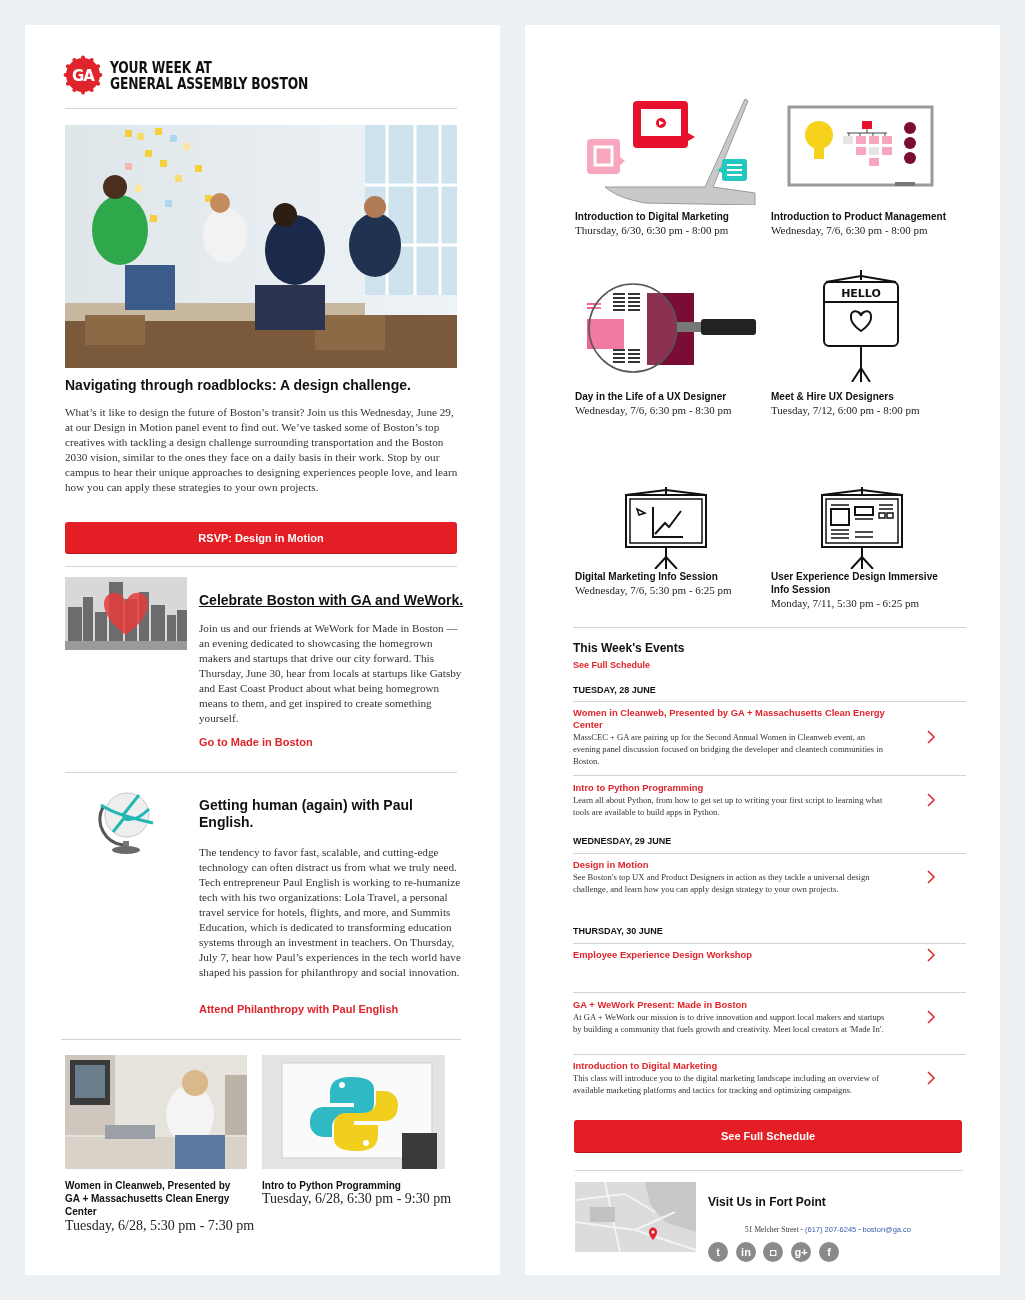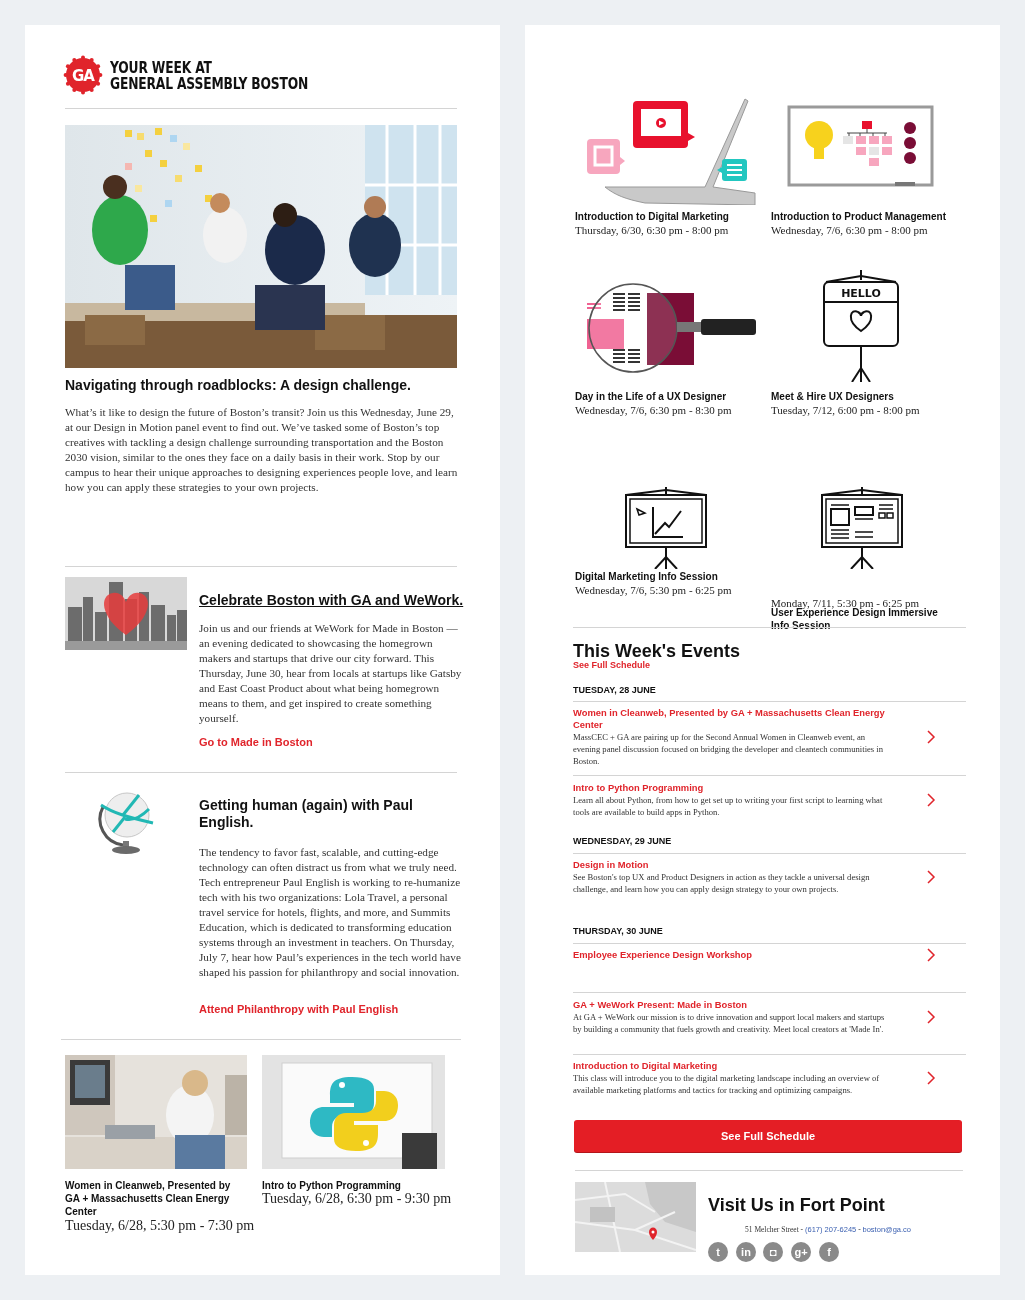--- a/index.html
+++ b/index.html
@@ -49,21 +49,21 @@
 
   .thumb { position: absolute; overflow: hidden; }
   .caption-title { position: absolute; font-weight: bold; font-size: 10px; line-height: 13px; color: #111; }
   .caption-date { position: absolute; font-family: "Liberation Serif", serif; font-size: 14px; line-height: 14px; color: #222; }
 
   
   .illus { position: absolute; }
   .ev-title { position: absolute; font-weight: bold; font-size: 10px; line-height: 13px; color: #111; width: 190px; }
   .ev-date { position: absolute; font-family: "Liberation Serif", serif; font-size: 11px; line-height: 14px; color: #222; }
 
-  .sec-title { position: absolute; font-weight: bold; font-size: 18px; color: #111; }
+  .sec-title { position: absolute; font-weight: bold; font-size: 12px; color: #111; }
   .day-head { position: absolute; font-weight: bold; font-size: 9px; color: #111; }
   .ev-row { position: absolute; left: 48px; width: 393px; }
   .ev-row .t { font-weight: bold; font-size: 9.4px; line-height: 12px; color: #e0242b; width: 320px; }
   .ev-row .d { font-family: "Liberation Serif", serif; font-size: 8.6px; line-height: 12px; color: #333; width: 320px; }
   .ev-row .chev { position: absolute; right: 30px; top: 50%; margin-top: -8px; width: 10px; height: 16px; }
 
   .social { position: absolute; width: 20px; height: 20px; border-radius: 50%; background: #8a8a8a; color: #fff;
     font-weight: bold; font-size: 11px; display: flex; align-items: center; justify-content: center; }
   .contact { position: absolute; font-size: 7.5px; color: #333; }
   .contact .lnk { color: #3a5fb0; font-family: "Liberation Sans", sans-serif; }
@@ -149,20 +149,21 @@
         <circle cx="220" cy="90" r="12" fill="#2d1e14"></circle>
         <ellipse cx="310" cy="120" rx="26" ry="32" fill="#1f3250"></ellipse>
         <circle cx="310" cy="82" r="11" fill="#b07b55"></circle>
         <rect x="60" y="140" width="50" height="45" fill="#3b5b8a"></rect>
         <rect x="190" y="160" width="70" height="45" fill="#2a3450"></rect>
       </svg>
     </div>
 
     <div class="h1" style="left:40px; top:352px;">Navigating through roadblocks: A design challenge.</div>
     <div class="body-text" style="left:40px; top:380px; width:395px;">What’s it like to design the future of Boston’s transit? Join us this Wednesday, June 29, at our Design in Motion panel event to find out. We’ve tasked some of Boston’s top creatives with tackling a design challenge surrounding transportation and the Boston 2030 vision, similar to the ones they face on a daily basis in their work. Stop by our campus to hear their unique approaches to designing experiences people love, and learn how you can apply these strategies to your own projects.</div>
+    <div class="btn" style="left:40px; top:497px; width:392px; height:31px;">RSVP: Design in Motion</div>
 
     <div class="divider" style="left:40px; top:541px; width:392px;"></div>
 
     <div class="thumb" style="left:40px; top:552px; width:122px; height:73px;">
       <svg width="122" height="73" viewBox="0 0 122 73">
         <rect width="122" height="73" fill="#d8d8d8"></rect>
         <g fill="#6c6c6c">
           <rect x="3" y="30" width="14" height="38"></rect>
             <rect x="18" y="20" width="10" height="48"></rect>
             <rect x="30" y="35" width="12" height="33"></rect>
@@ -376,21 +377,21 @@
             <line x1="10" y1="43" x2="28" y2="43"></line>
             <line x1="10" y1="47" x2="28" y2="47"></line>
             <line x1="10" y1="51" x2="28" y2="51"></line>
             <line x1="34" y1="45" x2="52" y2="45"></line>
             <line x1="34" y1="50" x2="52" y2="50"></line>
           </g>
         <line x1="41" y1="60" x2="41" y2="78" stroke="#111" stroke-width="2"></line>
         <path d="M30 82 L 41 70 L 52 82 M41 70 L 41 82" fill="none" stroke="#111" stroke-width="2"></path>
       </svg>
     </div>
-    <div class="ev-title" style="left:246px; top:545px; width:180px;margin-top:36px;">User Experience Design Immersive Info Session</div>
+    <div class="ev-title" style="left:246px; top:545px; width:180px;">User Experience Design Immersive Info Session</div>
     <div class="ev-date" style="left:246px; top:571px;">Monday, 7/11, 5:30 pm - 6:25 pm</div>
 
     <div class="divider" style="left:48px; top:602px; width:393px;"></div>
 
     <div class="sec-title" style="left:48px; top:616px;">This Week's Events</div>
     <div class="link-red" style="left:48px; top:635px; font-size:9px;">See Full Schedule</div>
 
     <div class="day-head" style="left:48px; top:660px;">TUESDAY, 28 JUNE</div>
     <div class="divider" style="left:48px; top:676px; width:393px;"></div>
 

